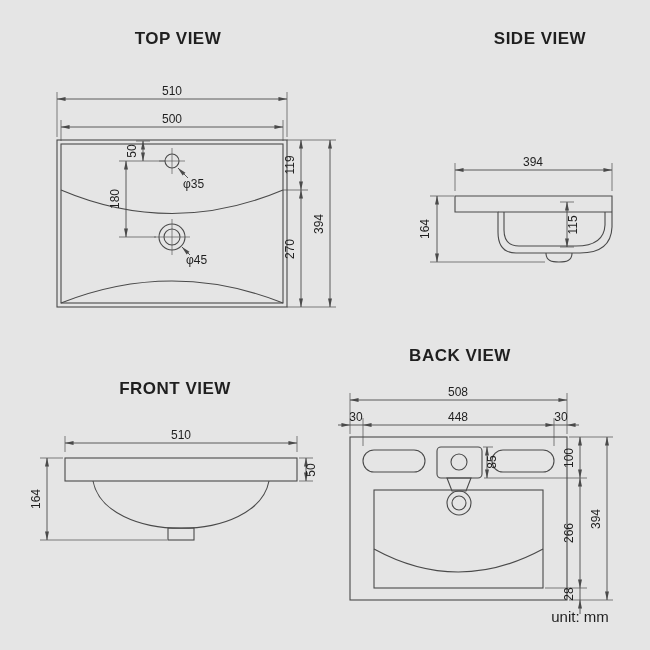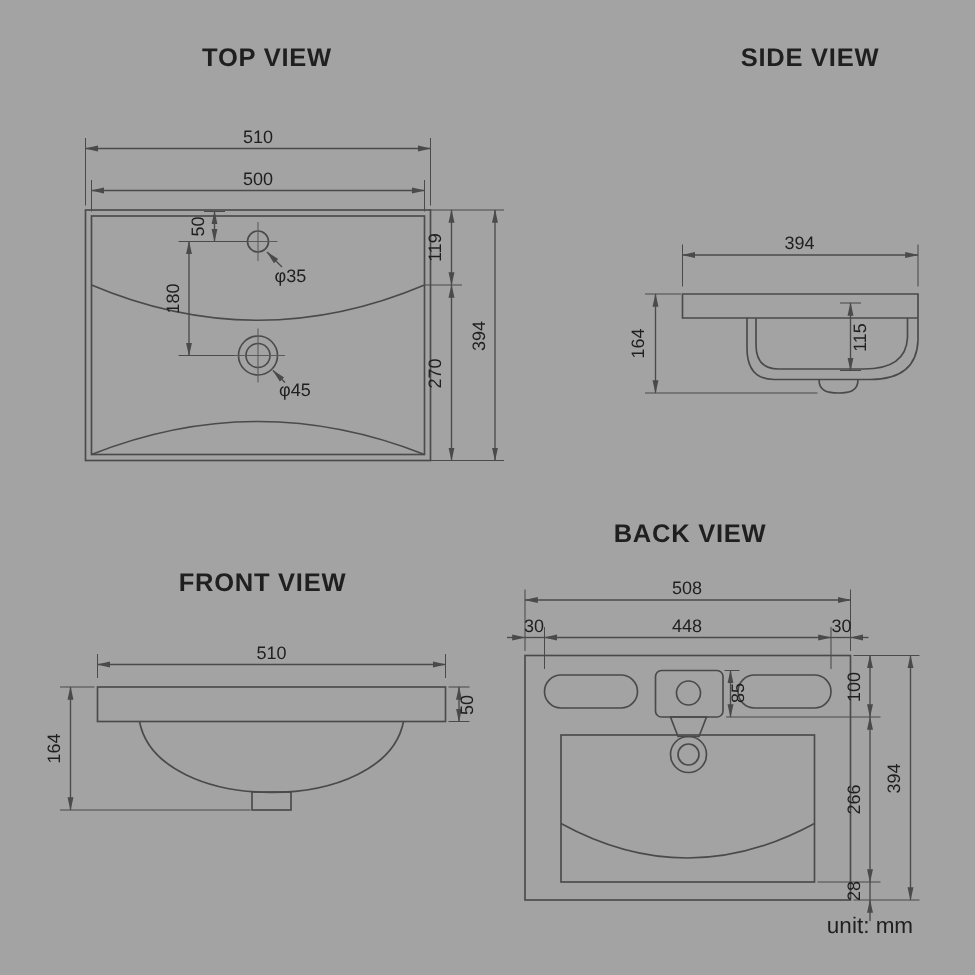--- a/index.html
+++ b/index.html
@@ -1,16 +1,16 @@
 <!DOCTYPE html>
 <html><head>
 <meta charset="utf-8">
 <style>
   html,body{margin:0;padding:0;background:#ffffff;}
-  #stage{position:relative;width:650px;height:650px;background:#a3a3a3;overflow:hidden;}
+  #stage{position:relative;width:650px;height:650px;background:#e5e5e5;overflow:hidden;}
   svg{display:block;}
   text{font-family:"Liberation Sans","DejaVu Sans",sans-serif;fill:#1f1f1f;}
   .title{font-size:17px;font-weight:bold;letter-spacing:0.5px;}
   .dt{font-size:12px;}
   .unit{font-size:15px;}
   .obj{stroke:#4a4a4a;stroke-width:1.1;fill:none;}
   .thin{stroke:#5a5a5a;stroke-width:0.7;fill:none;}
   .dim{stroke:#4a4a4a;stroke-width:0.9;fill:none;}
   .ext{stroke:#4a4a4a;stroke-width:0.7;fill:none;}
 </style>

